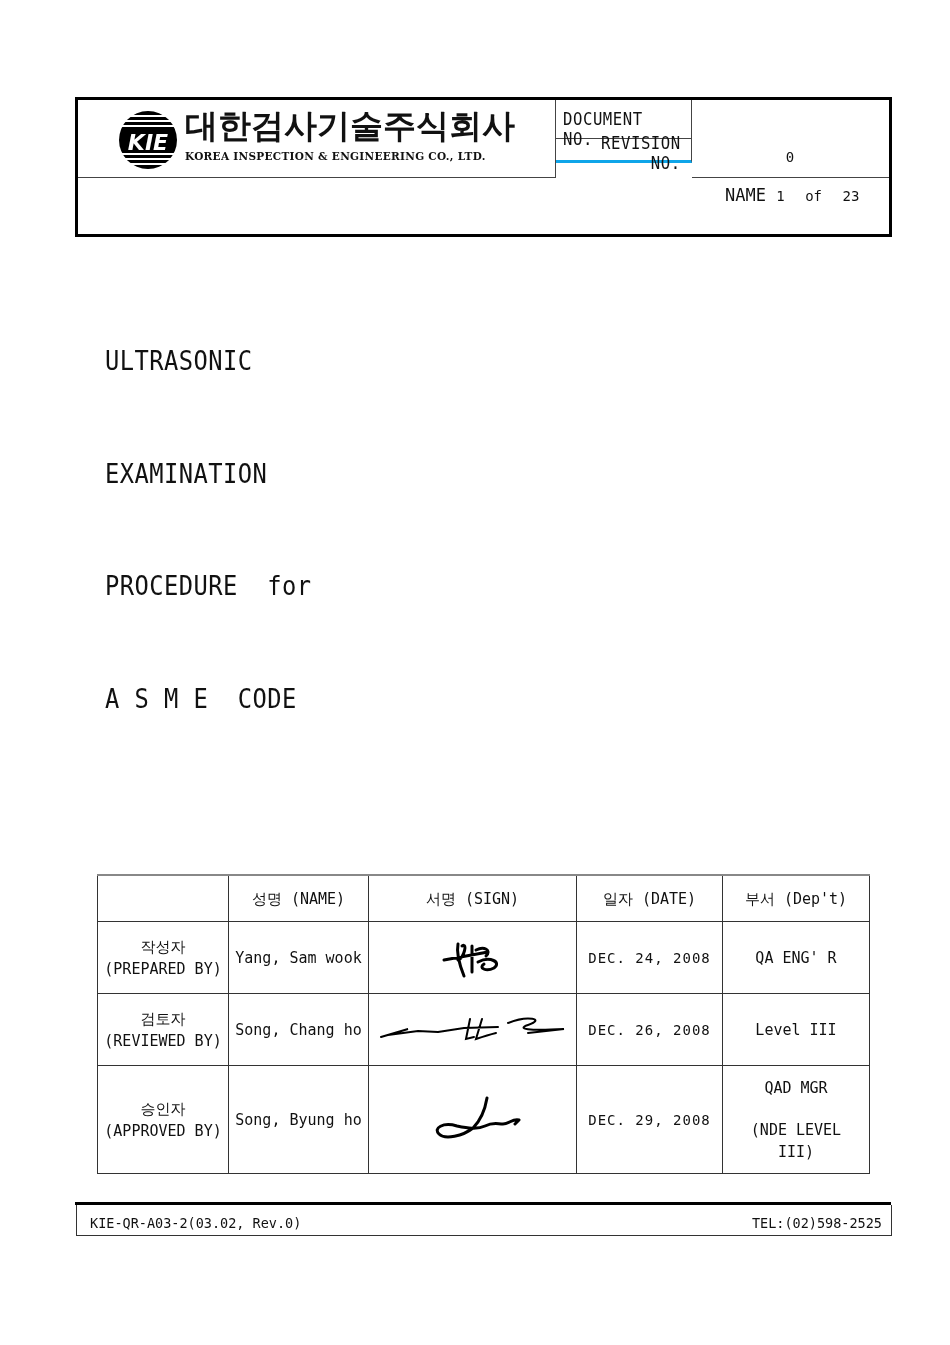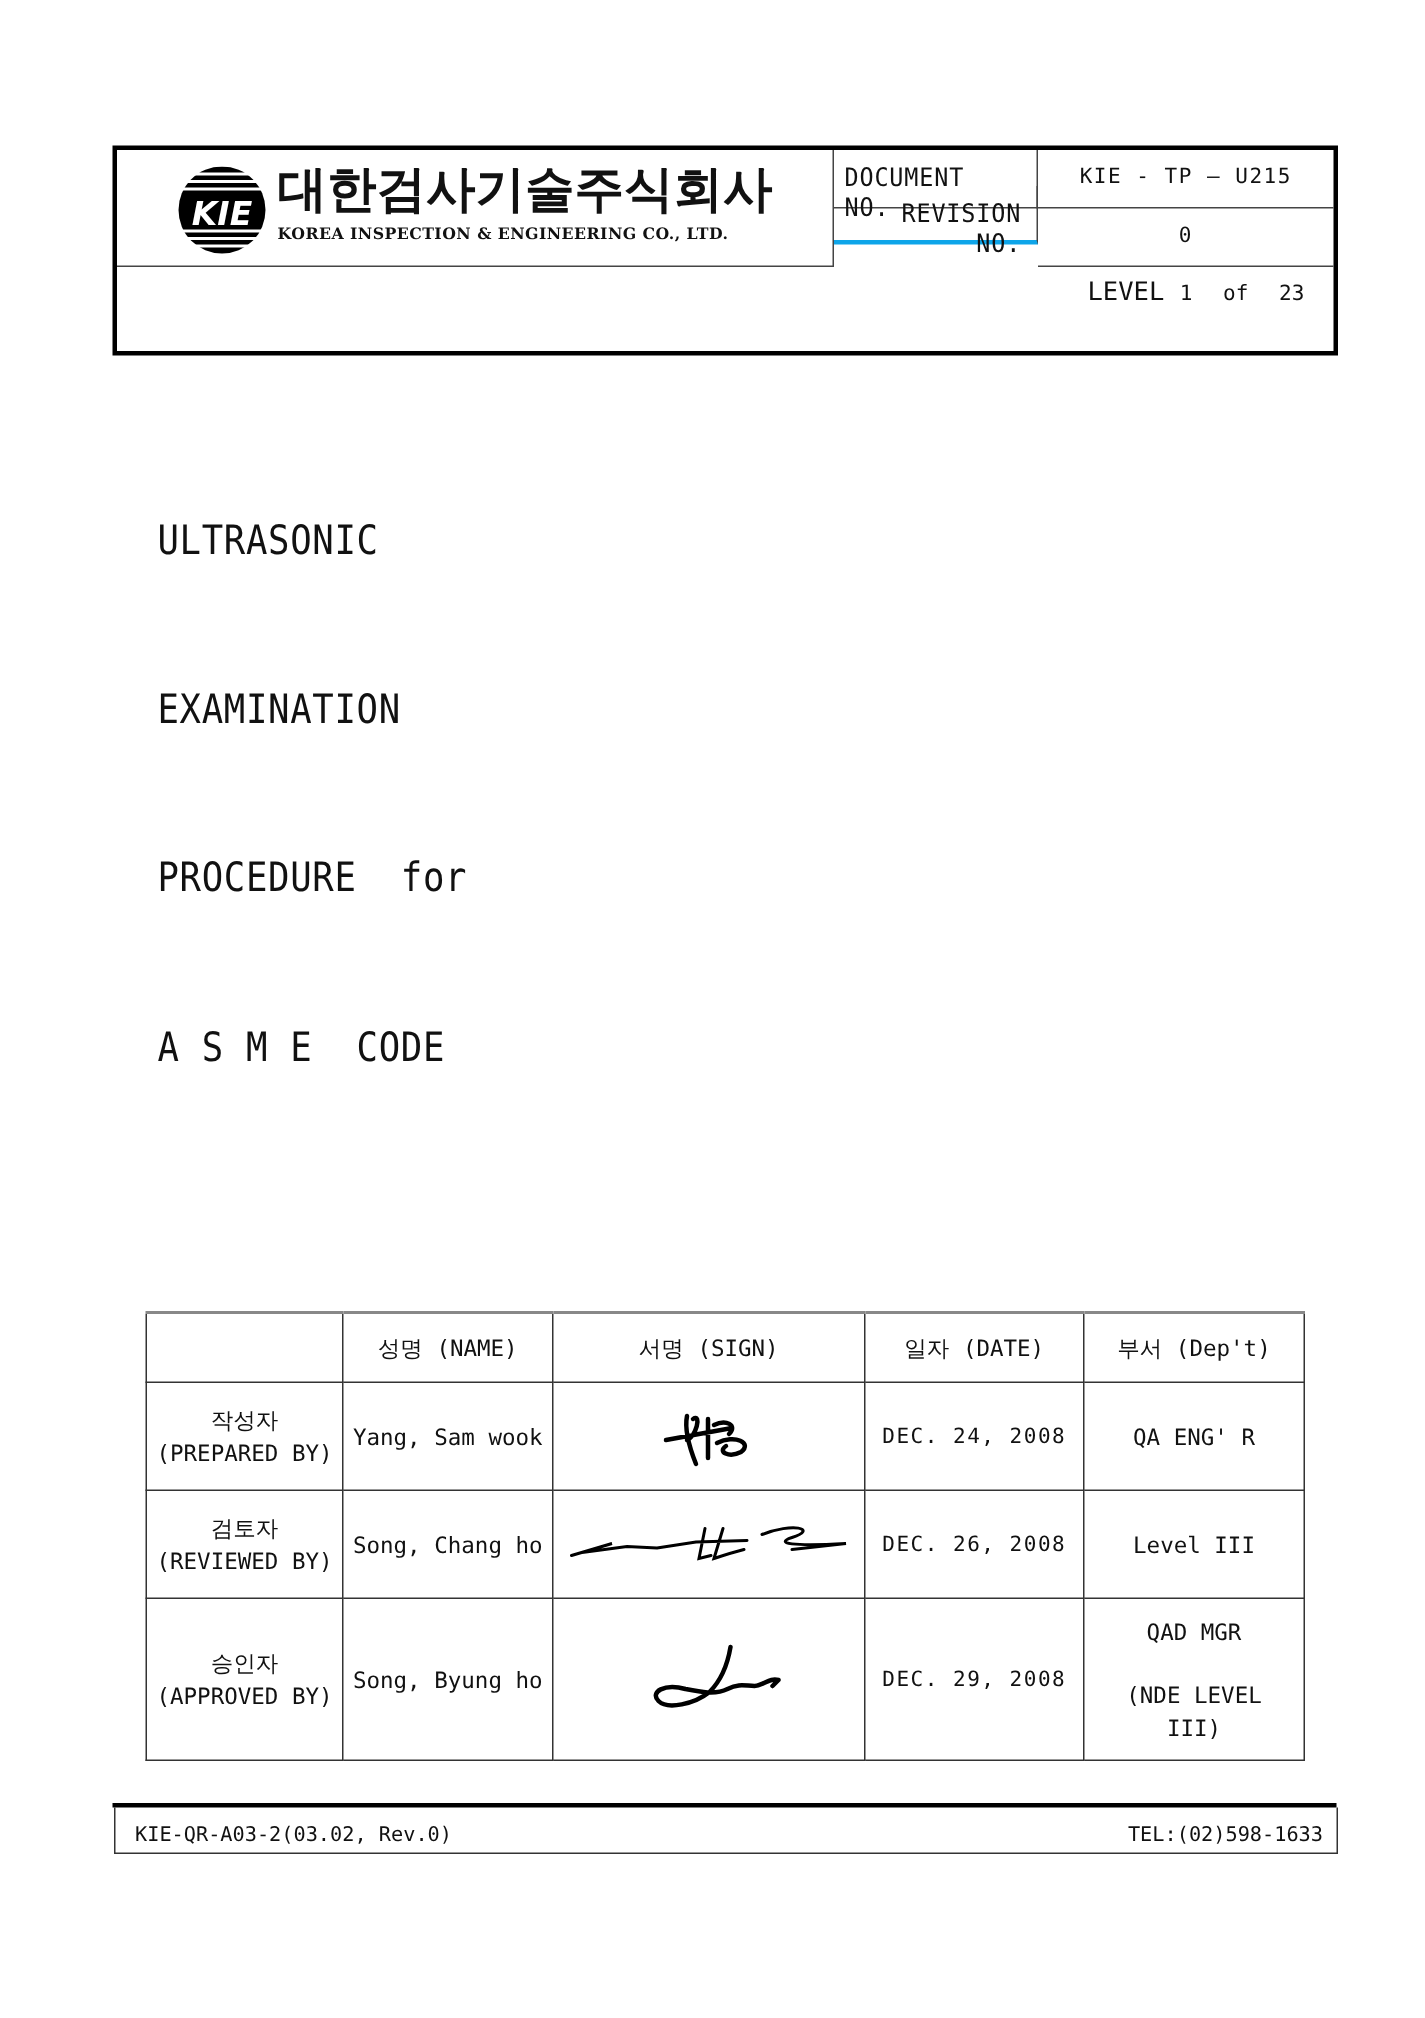--- a/index.html
+++ b/index.html
@@ -108,31 +108,28 @@
       </g>
       <text x="30" y="41" text-anchor="middle" font-family="DejaVu Sans, sans-serif" font-weight="bold" font-style="italic" font-size="22" fill="#fff">KIE</text>
     </svg>
     <div class="kor-name">대한검사기술주식회사</div>
     <div class="eng-name">KOREA INSPECTION &amp; ENGINEERING CO., LTD.</div>
   </div>
 
   <div class="cell lbl-doc">
     <span>DOCUMENT NO.</span>
   </div>
-  <div class="cell val-doc">
-    <span>KIE - TP – U215</span>
-  </div>
   <div class="cell lbl-rev">
     <span>REVISION NO.</span>
   </div>
   <div class="cell val-rev">
     <span>0</span>
   </div>
   <div class="cell page-cell">
-    <div class="pg"><span>LEVEL</span> <span class="small">1</span>  <span class="small">of</span>  <span class="small">23</span></div>
+    <div class="pg"><span>NAME</span> <span class="small">1</span>  <span class="small">of</span>  <span class="small">23</span></div>
   </div>
 </div>
 
 <div class="cover-title">
   <div>ULTRASONIC</div>
   <div>EXAMINATION</div>
   <div>PROCEDURE  for</div>
   <div>A S M E  CODE</div>
 </div>
 
@@ -196,14 +193,14 @@
       <div style="margin-bottom:20px;">QAD MGR</div>
       <div style="width:100px;margin:0 auto;">(NDE LEVEL III)</div>
     </td>
   </tr>
 </tbody>
   </table>
 
 <div class="footer-bar"></div>
 <div class="footer">
   <span class="left">KIE-QR-A03-2(03.02, Rev.0)</span>
-  <span class="right">TEL:(02)598-1633</span>
+  <span class="right">TEL:(02)598-2525</span>
 </div>
 
 </body></html>

